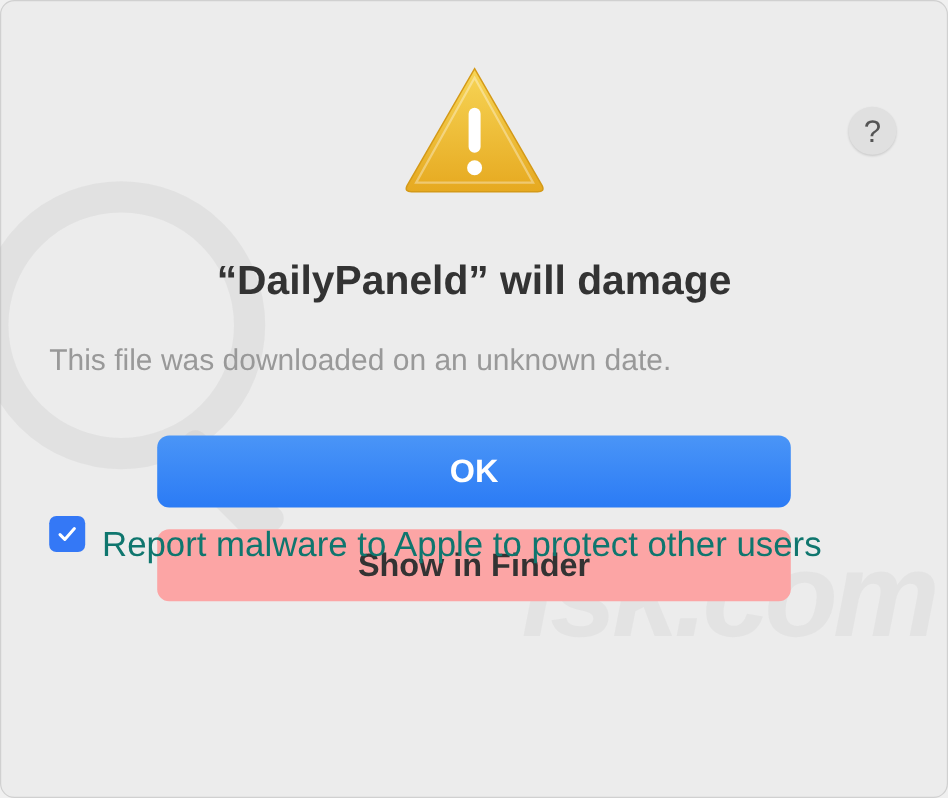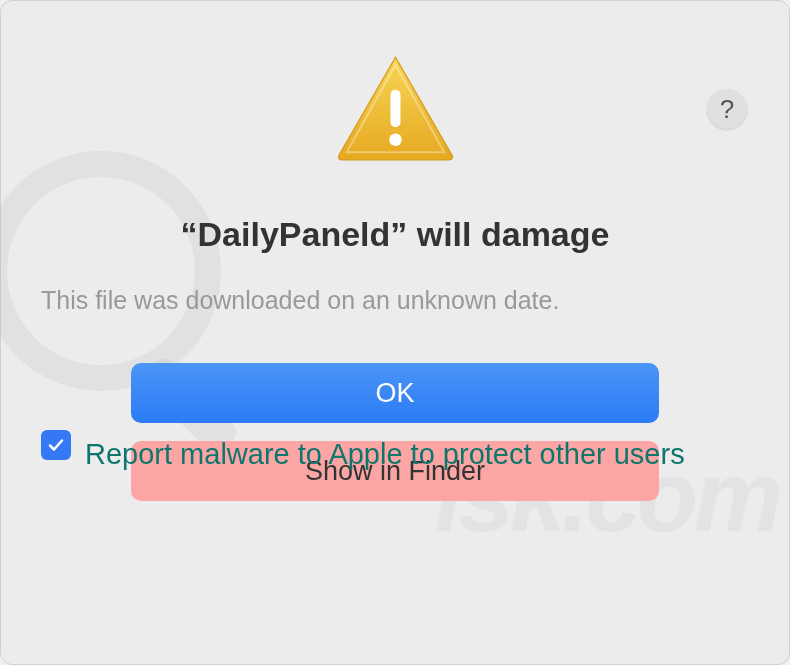--- a/index.html
+++ b/index.html
@@ -73,21 +73,21 @@
       margin-top: 48px;
       padding: 0 130px;
     }
     .btn {
       display: block;
       width: 100%;
       height: 60px;
       border: none;
       border-radius: 10px;
       font-size: 27px;
-      font-weight: 400;
+      font-weight: 700;
       cursor: pointer;
       margin-bottom: 18px;
     }
     .btn-primary {
       background: linear-gradient(to bottom, #4a95f7, #2b7bf5);
       color: #fff;
     }
     .btn-secondary {
       background: #fca5a5;
       color: #333;

